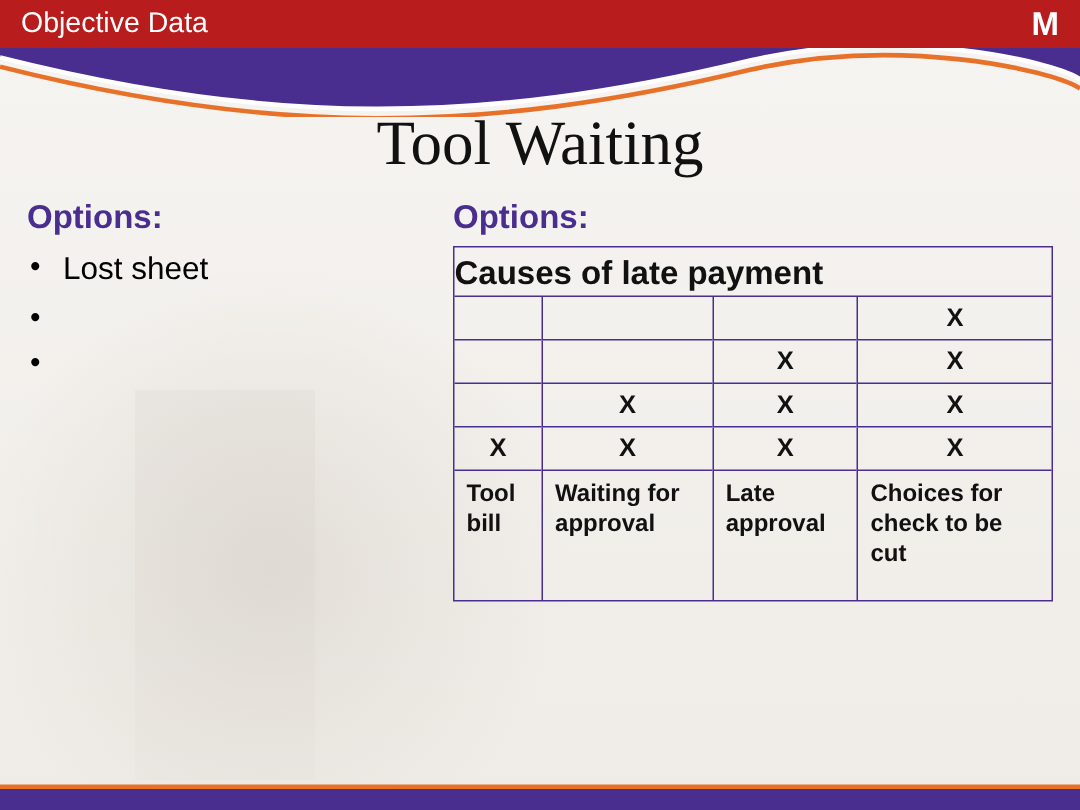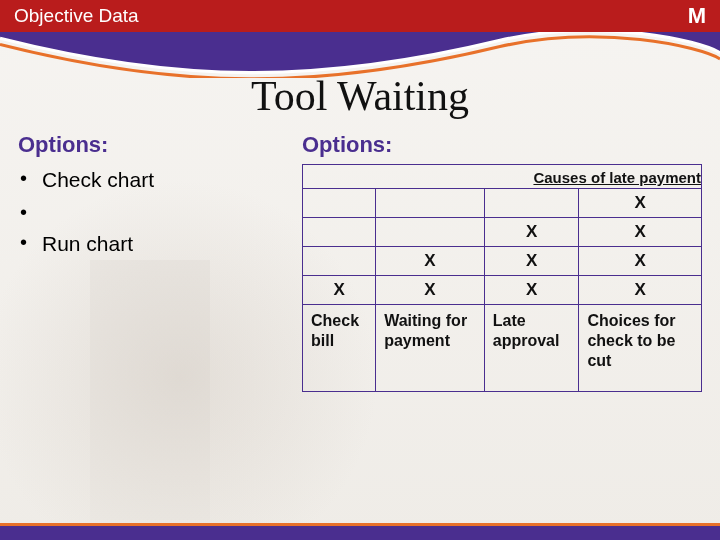--- a/index.html
+++ b/index.html
@@ -83,24 +83,23 @@
     color: #000;
     text-align: left;
   }
   .right-col { flex: 1; }
   .table-wrap {
     margin-top: 6px;
     border: 1px solid #4a2e8f;
     width: 100%;
   }
   .table-caption {
-    text-align: right;
-    font-size: 15px;
-    font-weight: bold;
-    text-decoration: underline;
+    text-align: left;
+    font-size: 22px;
+    font-weight: bold;
     padding: 4px 0 2px 0;
     border-bottom: 1px solid #4a2e8f;
     color: #111;
   }
   table {
     width: 100%;
     border-collapse: collapse;
   }
   td, th {
     border-top: 1px solid #4a2e8f;
@@ -157,28 +156,27 @@
 </div>
 
 <div class="title">Tool Waiting</div>
 
 <div class="content">
   <div class="left-col">
     <div class="choices-h">Options:</div>
     <ul class="choices-list">
       <li>
         <span class="dot">•</span>
-        <span>Check chart</span>
+        <span>Lost sheet</span>
       </li>
       <li>
         <span class="dot">•</span>
       </li>
       <li>
         <span class="dot">•</span>
-        <span>Run chart</span>
       </li>
     </ul>
   </div>
 
   <div class="right-col">
     <div class="example-h">Options:</div>
     <div class="table-wrap">
       <div class="table-caption">Causes of late payment</div>
       <table>
         <tbody>
@@ -200,22 +198,22 @@
             <td>X</td>
             <td>X</td>
           </tr>
           <tr class="mark-row">
             <td>X</td>
             <td>X</td>
             <td>X</td>
             <td>X</td>
           </tr>
           <tr class="label-row">
-            <th>Check bill</th>
-            <th>Waiting for payment</th>
+            <th>Tool bill</th>
+            <th>Waiting for approval</th>
             <th>Late approval</th>
             <th>Choices for check to be cut</th>
           </tr>
         </tbody>
       </table>
     </div>
   </div>
 </div>
 
 <div class="footer-bar"></div>

